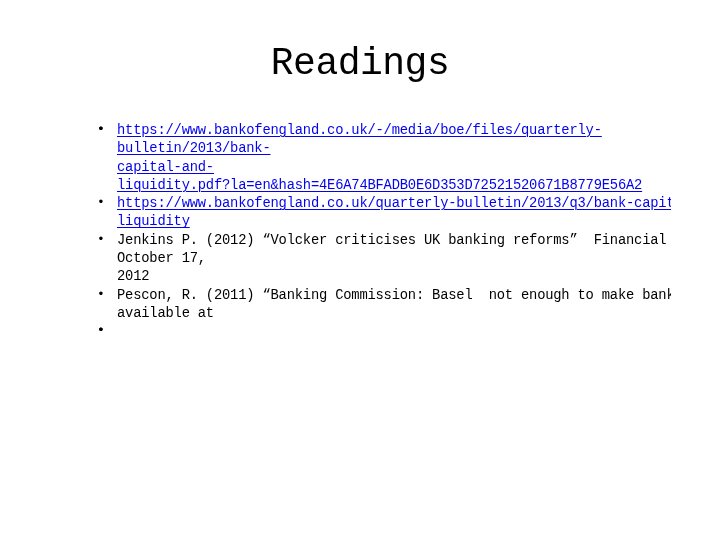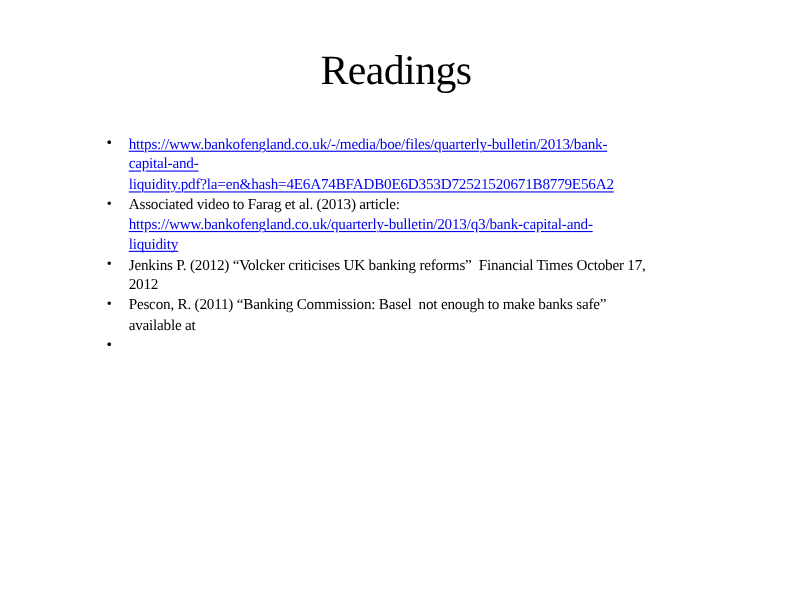--- a/index.html
+++ b/index.html
@@ -10,21 +10,21 @@
   }
   * { margin: 0; padding: 0; box-sizing: border-box; }
   html, body { background: var(--bg); }
   .slide {
     position: relative;
     width: 622px;
     height: 540px;
     background: var(--bg);
     margin: 0 auto;
     overflow: hidden;
-    font-family: Liberation Serif, serif;
+    font-family: Liberation Mono, monospace;
     color: var(--text);
   }
   .slide-title {
     position: absolute;
     top: 40px;
     left: 0;
     right: 0;
     text-align: center;
     font-size: 38px;
     font-weight: 400;
@@ -83,22 +83,21 @@
 <body>
 
 <div class="slide">
   <div class="slide-title">Readings</div>
 
   <ul class="readings-list">
       <li class="bullet-item"><span class="marker">•</span></li>
       <li class="bullet-item"><span class="marker">•</span><span class="content"><a class="link" href="#">https://www.bankofengland.co.uk/-/media/boe/files/quarterly-bulletin/2013/bank-
 capital-and-
 liquidity.pdf?la=en&amp;hash=4E6A74BFADB0E6D353D72521520671B8779E56A2</a></span></li>
-      <li class="bullet-item"><span class="marker">•</span><span class="content"><span>Associated video to Farag et al. (2013) article:
-</span><a class="link" href="#">https://www.bankofengland.co.uk/quarterly-bulletin/2013/q3/bank-capital-and-
+      <li class="bullet-item"><span class="marker">•</span><span class="content"><a class="link" href="#">https://www.bankofengland.co.uk/quarterly-bulletin/2013/q3/bank-capital-and-
 liquidity</a></span></li>
       <li class="bullet-item"><span class="marker">•</span><span class="content"><span>Jenkins P. (2012) “Volcker criticises UK banking reforms”  Financial Times October 17,
 2012</span></span></li>
       <li class="bullet-item"><span class="marker">•</span><span class="content"><span>Pescon, R. (2011) “Banking Commission: Basel  not enough to make banks safe”
 available at
 </span></span></li>
       <li class="bullet-item"><span class="marker">•</span></li>
       <li class="bullet-item"><span class="marker">•</span></li>
     </ul>
 

